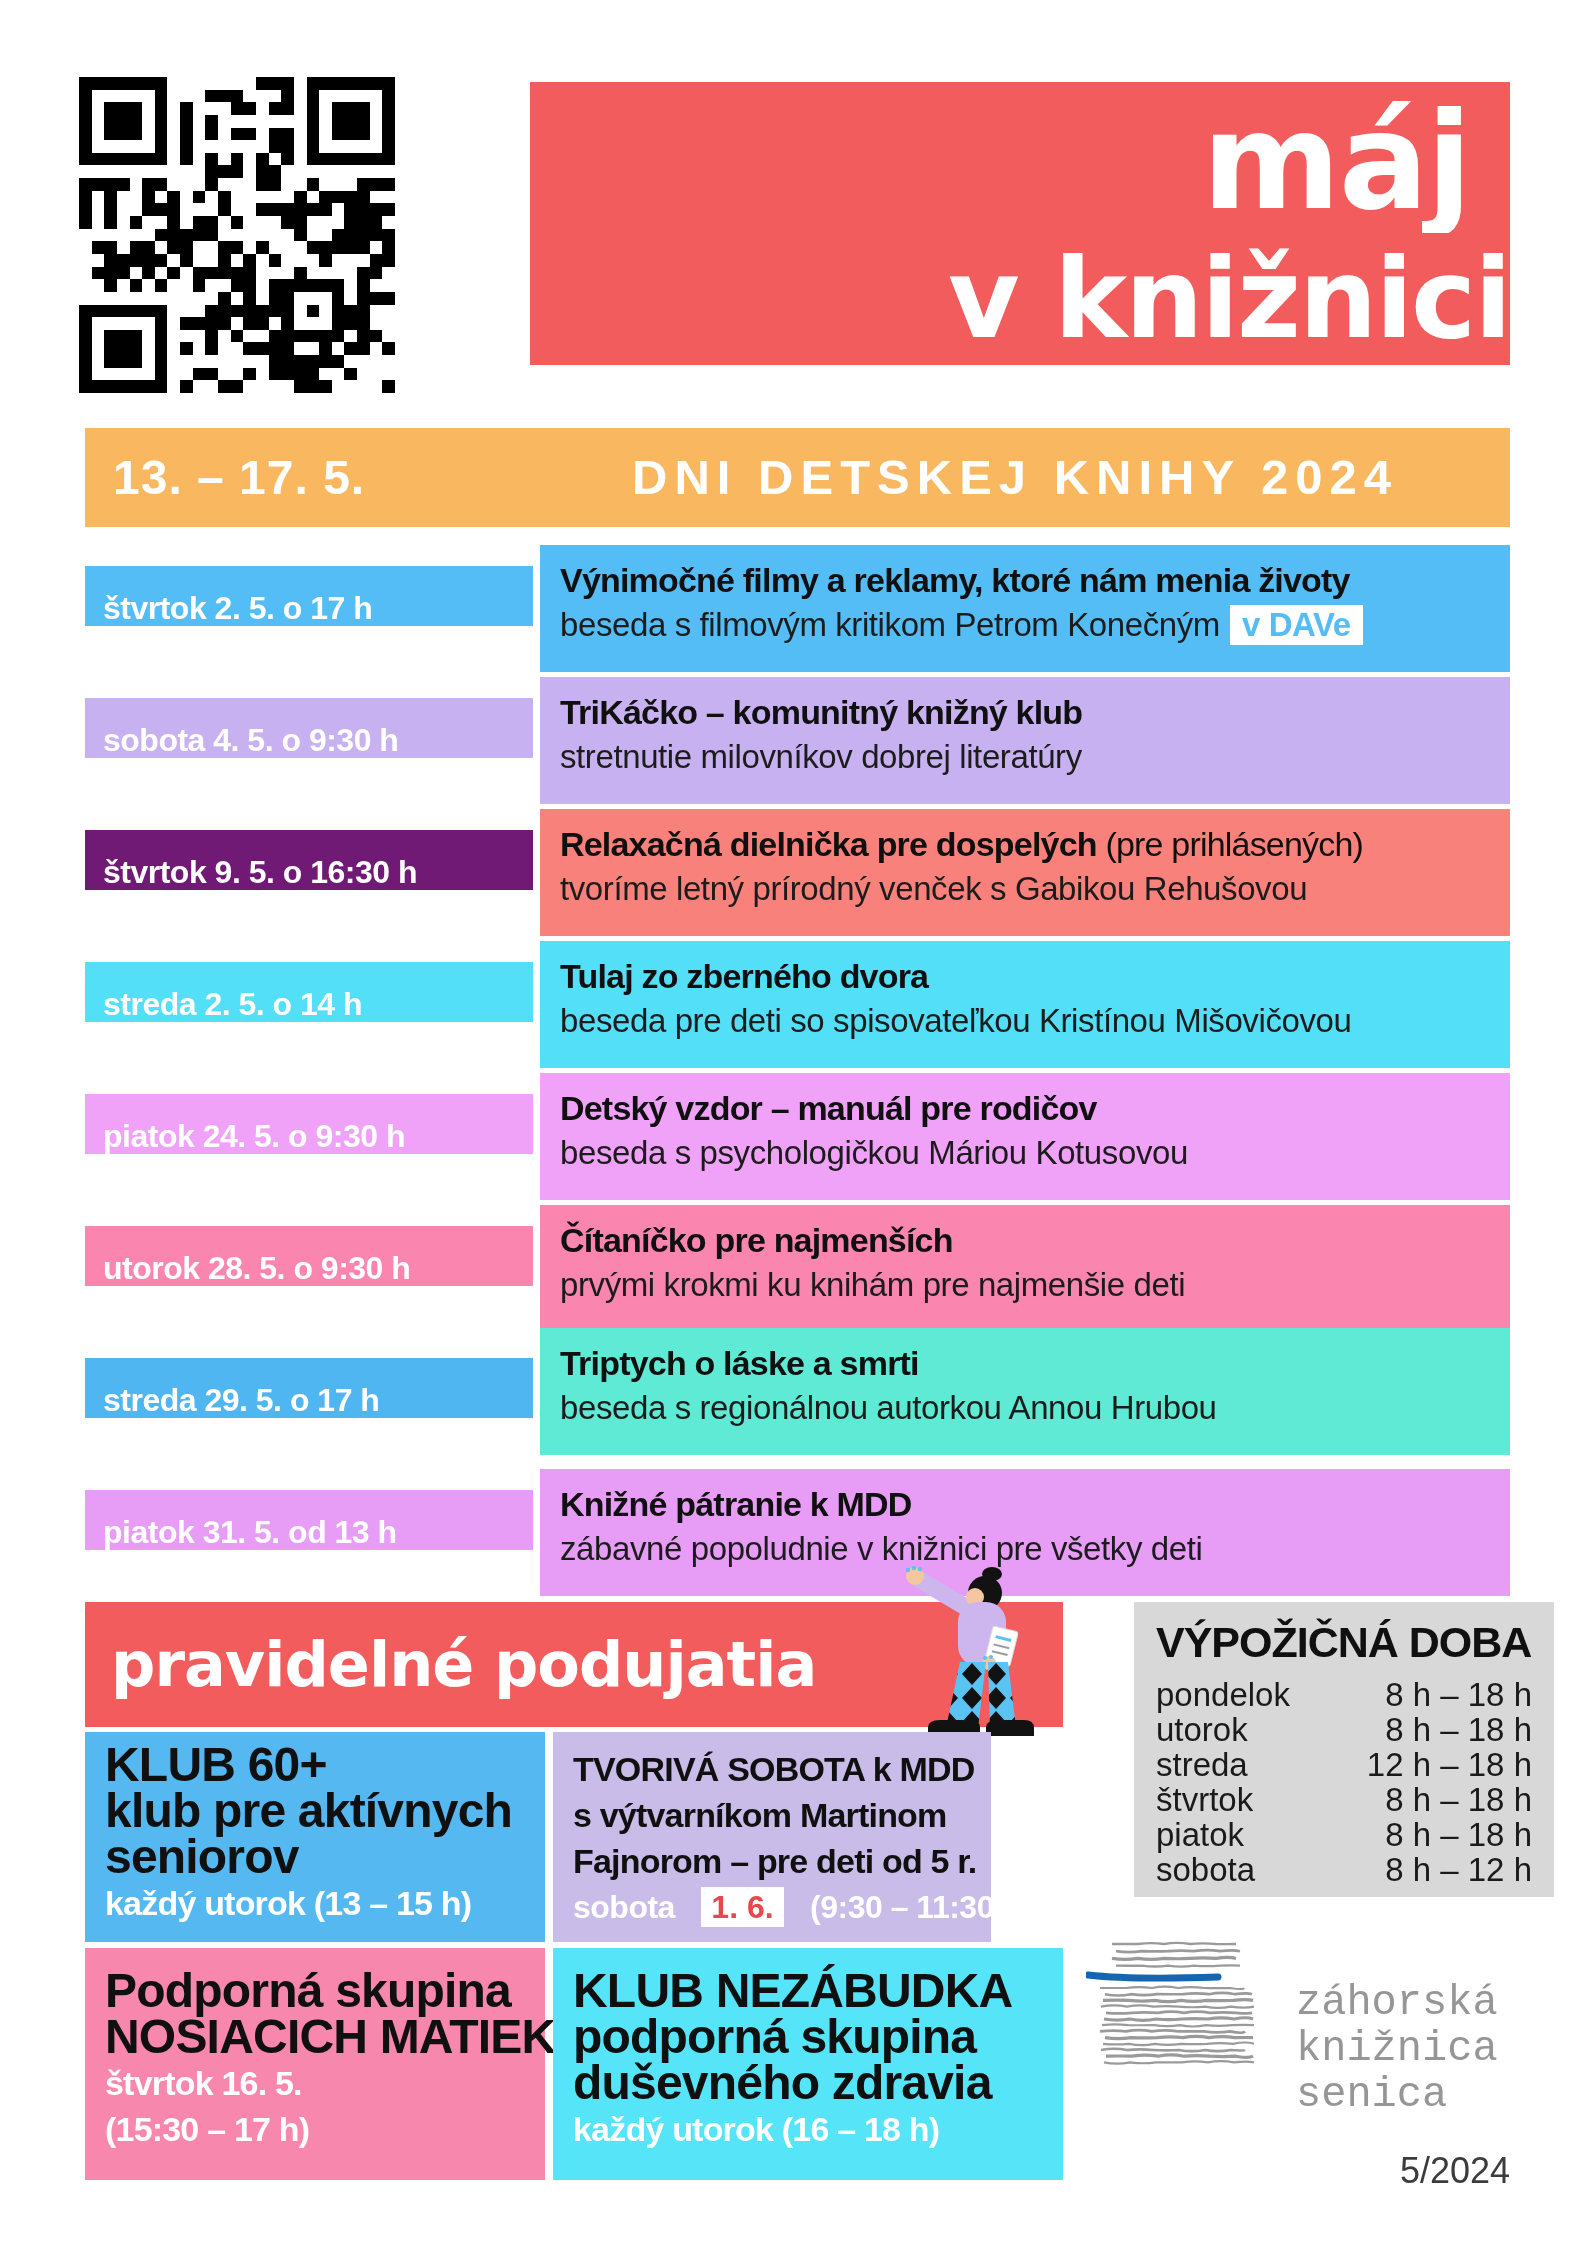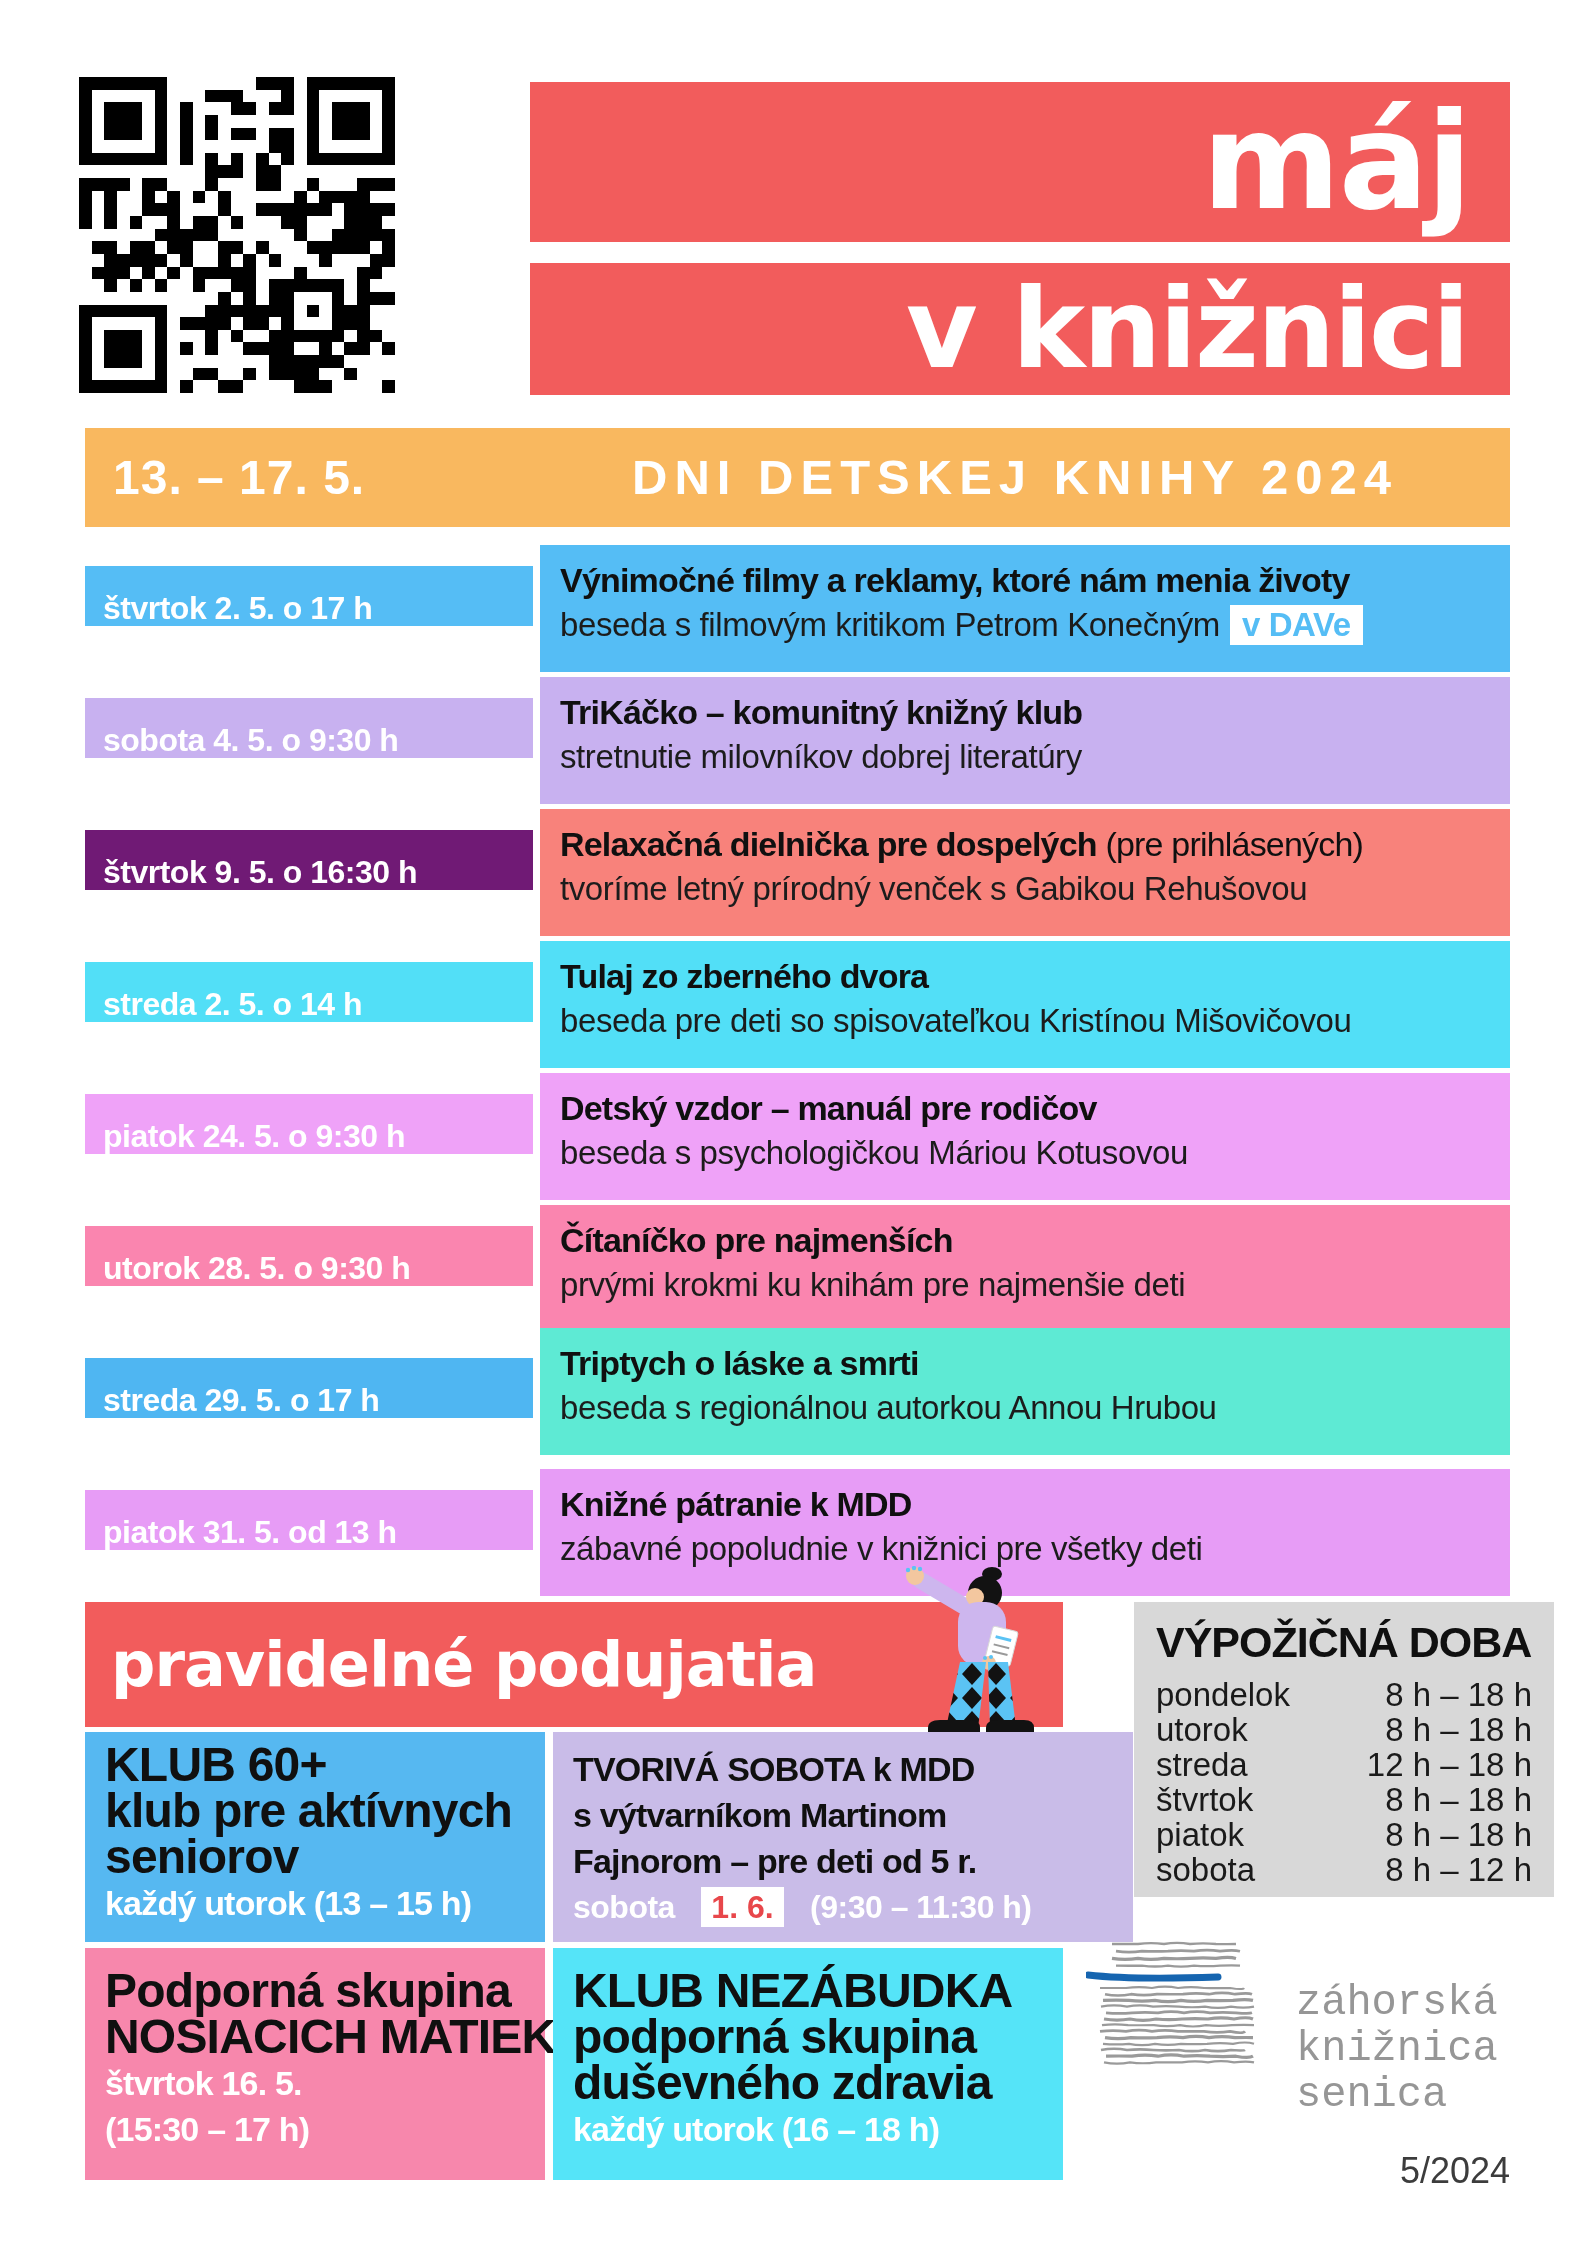--- a/index.html
+++ b/index.html
@@ -5,21 +5,21 @@
   html,body{margin:0;padding:0;background:#fff;}
   #poster{position:relative;width:1587px;height:2245px;background:#ffffff;overflow:hidden;
           font-family:"Liberation Sans",sans-serif;}
   .abs{position:absolute;}
 
   
   #qr-code{left:79px;top:77px;width:316px;height:316px;}
   .red-block{left:530px;width:980px;display:flex;align-items:center;justify-content:flex-end;
              color:#fff;font-family:"DejaVu Sans",sans-serif;font-weight:800;}
   #title-block-1{top:82px;height:160px;font-size:133px;padding-right:40px;box-sizing:border-box;letter-spacing:-2px;}
-  #title-block-2{top:263px;height:132px;font-size:110px;padding-right:42px;box-sizing:border-box;letter-spacing:-2px;}
+  #title-block-2{top:233px;height:132px;font-size:110px;box-sizing:border-box;letter-spacing:-2px;}
 
   #date-banner{left:85px;top:428px;width:1425px;height:99px;color:#fff;}
   #banner-dates{position:absolute;left:28px;top:0;height:80px;line-height:99px;
                 font-size:48px;font-weight:bold;letter-spacing:1px;}
   #banner-title{position:absolute;left:455px;top:0;width:950px;height:99px;line-height:99px;
                 text-align:center;font-size:49px;font-weight:bold;letter-spacing:7px;}
 
   
   .event-date{position:absolute;left:85px;width:448px;height:60px;line-height:85px;
               padding-left:18px;box-sizing:border-box;color:#fff;font-size:32px;font-weight:bold;
@@ -31,21 +31,21 @@
   .event-sub{font-size:33px;font-weight:normal;color:#1c1c1c;line-height:46px;letter-spacing:-0.4px;white-space:nowrap;}
   .dave-badge{display:inline-block;background:#ffffff;font-weight:bold;line-height:40px;
               padding:0 12px;margin-left:10px;}
 
   
   #regular-heading{left:85px;top:1602px;width:978px;height:125px;display:flex;align-items:center;
                    color:#fff;font-family:"DejaVu Sans",sans-serif;font-weight:800;font-size:62px;
                    padding-left:26px;box-sizing:border-box;letter-spacing:-1px;}
   .info-box{box-sizing:border-box;padding:14px 20px;}
   #box-klub60{left:85px;top:1732px;width:460px;height:210px;padding-top:10px;}
-  #box-tvoriva{left:553px;top:1732px;width:580px;height:210px;}
+  #box-tvoriva{left:553px;top:1732px;width:438px;height:210px;}
   #box-podporna{left:85px;top:1948px;width:460px;height:232px;padding-top:20px;}
   #box-nezabudka{left:553px;top:1948px;width:510px;height:232px;padding-top:20px;}
   .box-line-black{font-size:48px;font-weight:bold;color:#101010;line-height:46px;letter-spacing:-0.8px;white-space:nowrap;}
   #box-tvoriva .box-line-black{font-size:34px;}
   .box-line-white{font-size:34px;font-weight:bold;color:#ffffff;line-height:46px;letter-spacing:-0.8px;white-space:nowrap;}
   .schedule-line{line-height:46px;white-space:nowrap;}
   .schedule-prefix,.schedule-suffix{font-size:32px;font-weight:bold;color:#ffffff;letter-spacing:-0.5px;}
   .date-badge{display:inline-block;background:#ffffff;font-size:32px;font-weight:bold;
               padding:0 10px;margin:0 22px;line-height:40px;}
 

